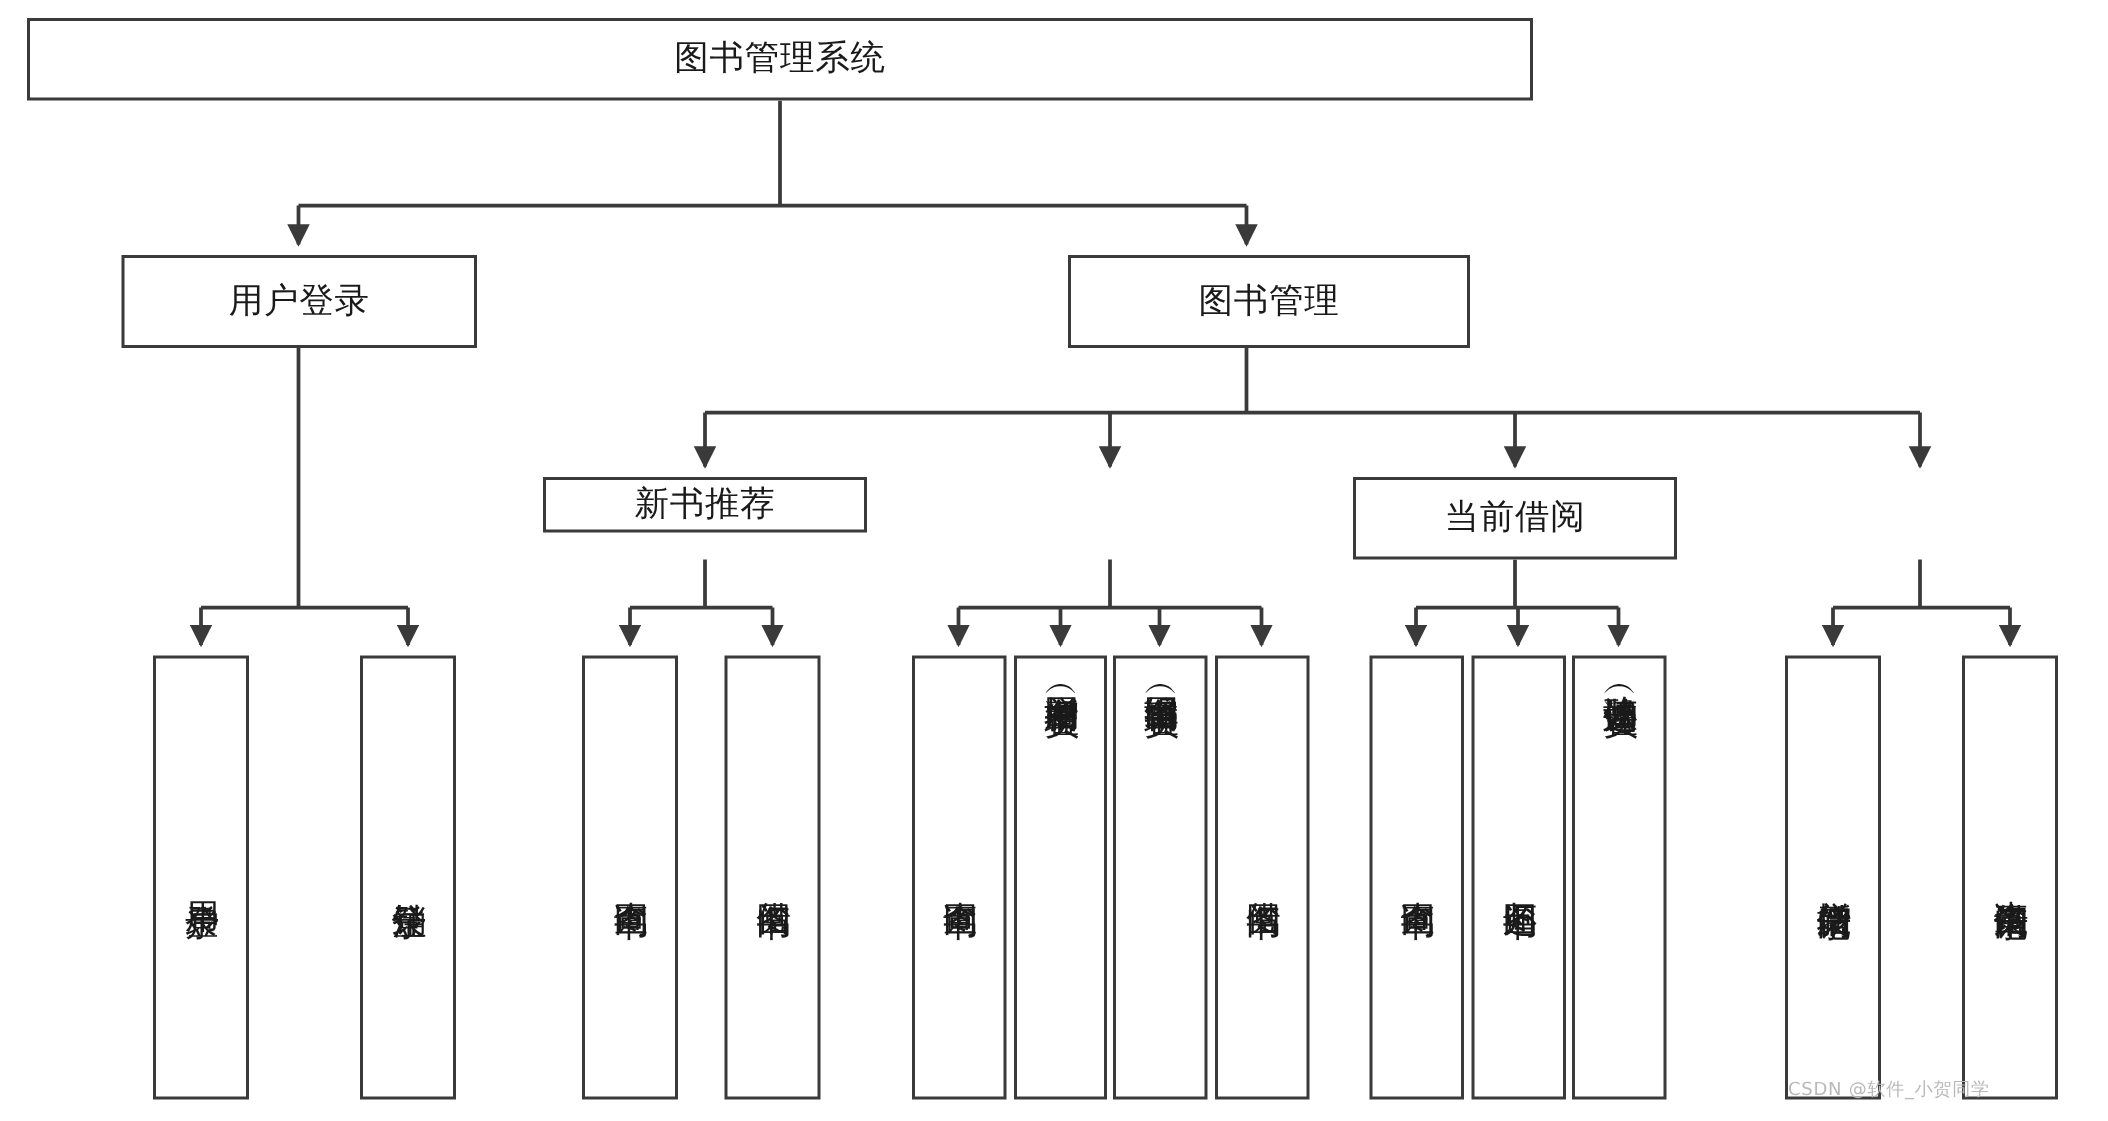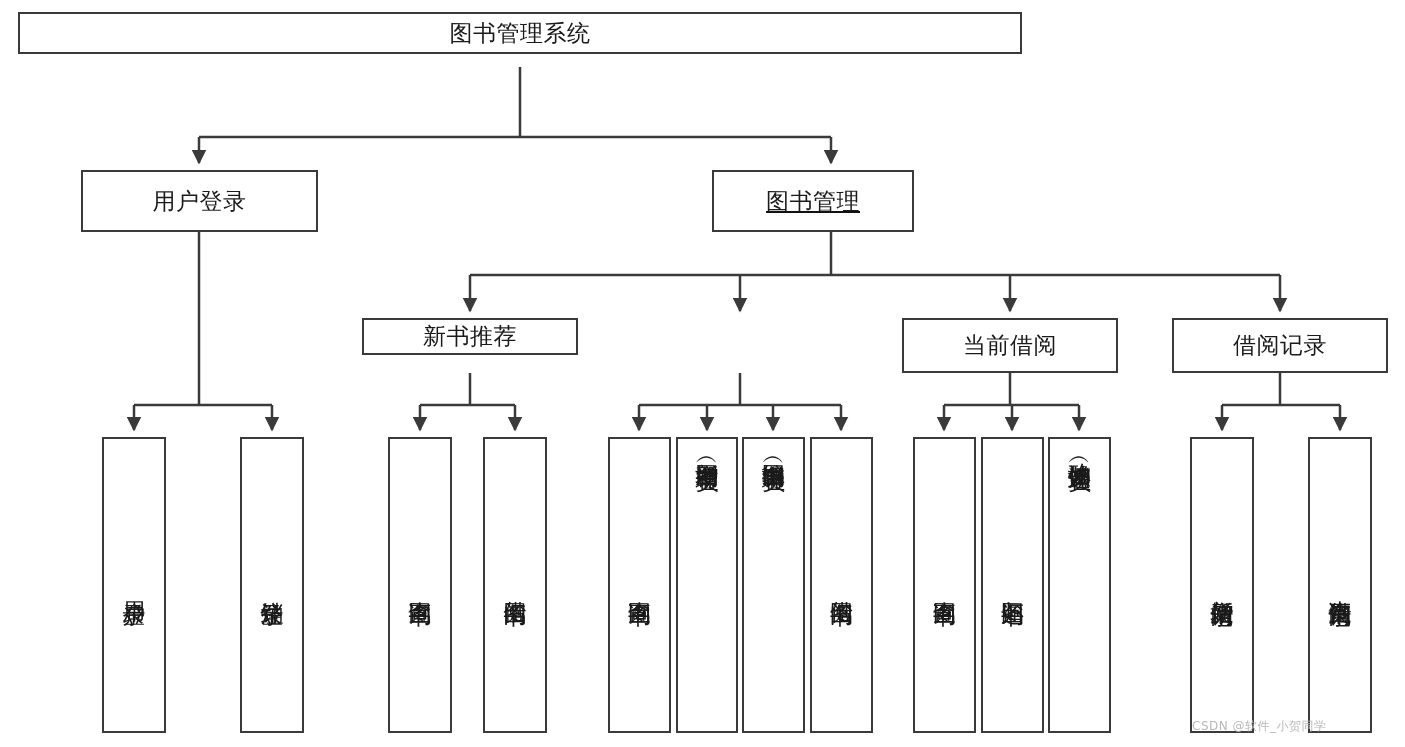--- a/index.html
+++ b/index.html
@@ -123,39 +123,36 @@
       <path d="M 1012 405 L 1012 430" marker-end="url(#arrow)"></path>
       <path d="M 1079 405 L 1079 430" marker-end="url(#arrow)"></path>
 
       <path d="M 1280 373 L 1280 405"></path>
       <path d="M 1222 405 L 1340 405"></path>
       <path d="M 1222 405 L 1222 430" marker-end="url(#arrow)"></path>
       <path d="M 1340 405 L 1340 430" marker-end="url(#arrow)"></path>
     </g>
   </svg>
 
-  <div class="node" id="n-root" style="left: 18px; top: 12px; width: 1004px; height: 42px;">
+  <div class="node" id="n-root" style="left: 18px; top: 12px; width: 1004px; height: 55px;">
     <span class="label">图书管理系统</span>
   </div>
 
   <div class="node" id="n-l2-0" style="left: 81px; top: 170px; width: 237px; height: 62px;">
     <span class="label">用户登录</span>
   </div>
-  <div class="node" id="n-l2-1" style="left: 712px; top: 170px; width: 202px; height: 62px; text-decoration: underline;">
+  <div class="node" id="n-l2-1" style="left: 712px; top: 170px; width: 268px; height: 62px;">
     <span class="label">图书管理</span>
   </div>
 
   <div class="node" id="n-l3-0" style="left: 362px; top: 318px; width: 216px; height: 37px;">
     <span class="label">新书推荐</span>
   </div>
   <div class="node" id="n-l3-2" style="left: 902px; top: 318px; width: 216px; height: 55px; text-align: center;">
     <span class="label">当前借阅</span>
-  </div>
-  <div class="node" id="n-l3-3" style="left: 1172px; top: 318px; width: 216px; height: 55px;">
-    <span class="label">借阅记录</span>
   </div>
 
   <div class="leaf" id="n-leaf-0" style="left: 102px; top: 437px; width: 64px; height: 296px;">
     <span class="vlabel">用户登录</span>
   </div>
   <div class="leaf" id="n-leaf-1" style="left: 240px; top: 437px; width: 64px; height: 296px;">
     <span class="vlabel">注销登录</span>
   </div>
   <div class="leaf" id="n-leaf-2" style="left: 388px; top: 437px; width: 64px; height: 296px;">
     <span class="vlabel">查询图书</span>

